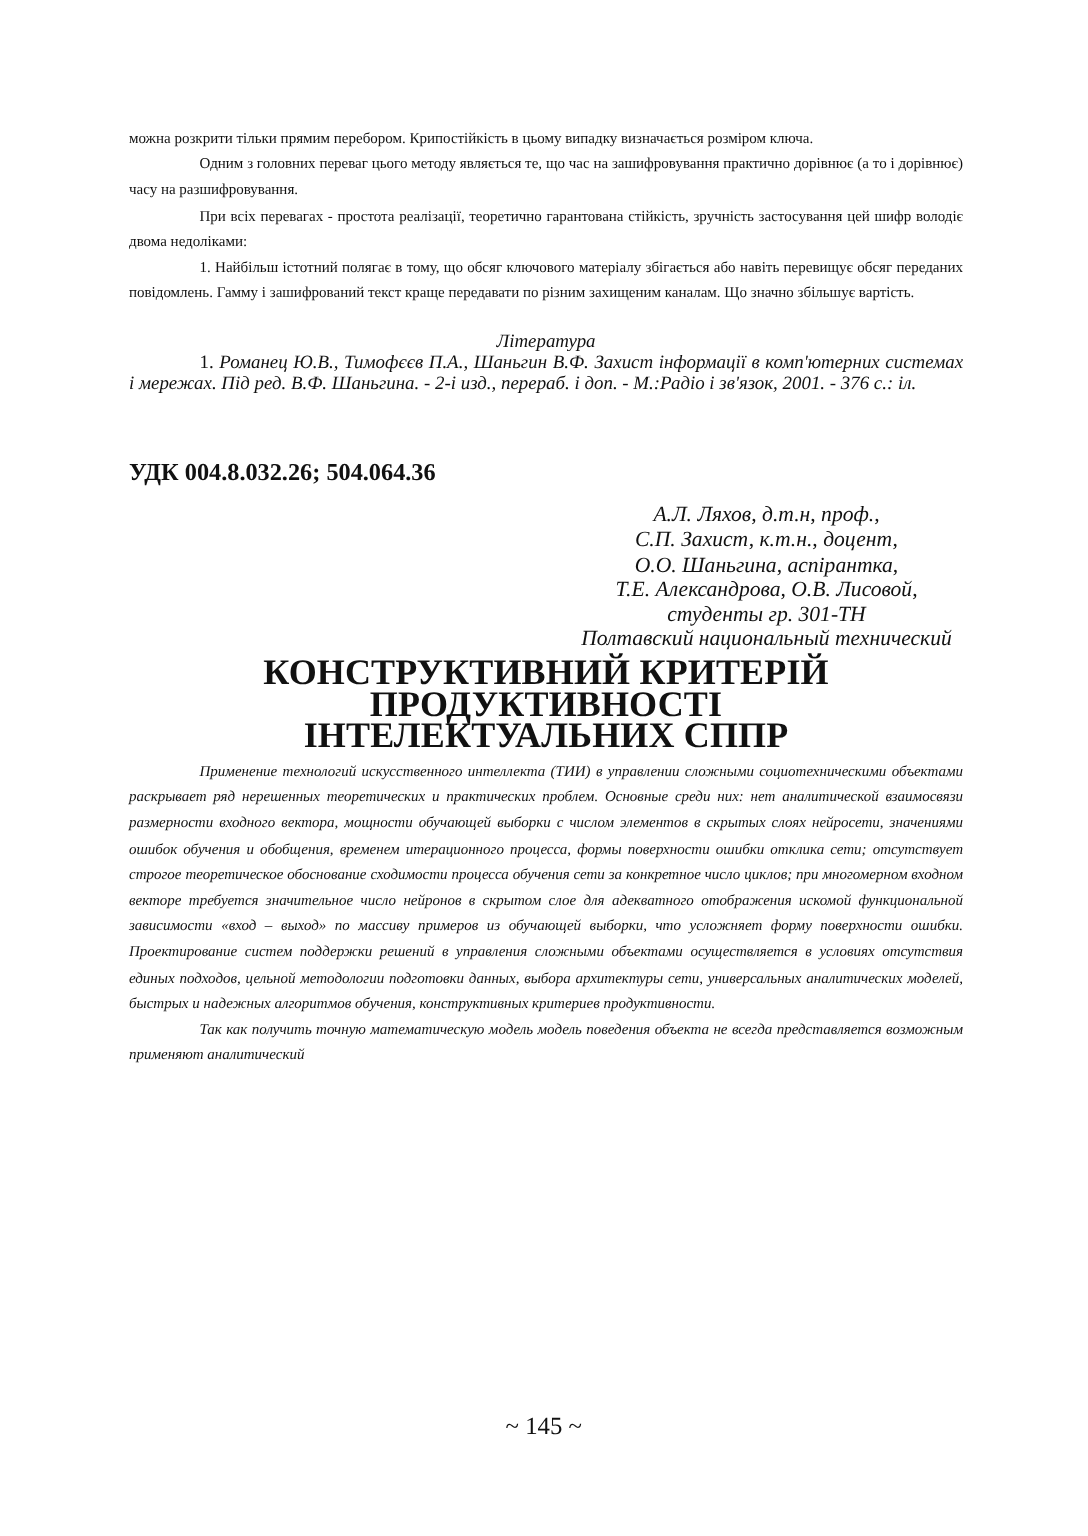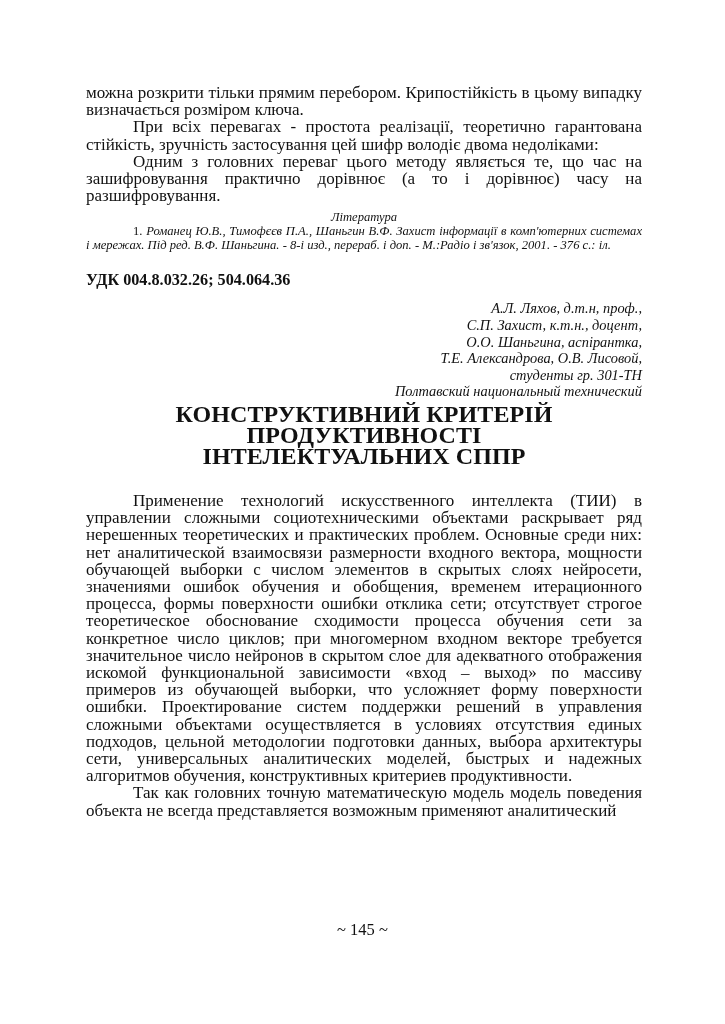--- a/index.html
+++ b/index.html
@@ -1,60 +1,61 @@
 <!DOCTYPE html>
 <html><head>
 <meta charset="utf-8">
 <style>
   html, body { margin: 0; padding: 0; background: #ffffff; }
   body { width: 725px; height: 1024px; position: relative; overflow: hidden;
          font-family: "Liberation Serif", serif; color: #111; }
   .page { position: absolute; left: 86px; top: 84px; width: 556px; }
-  p { margin: 0; font-size: 17px; line-height: 17.2px; text-align: justify; }
+  p { margin: 0; font-size: 10px; line-height: 17.2px; text-align: justify; }
   .indent { text-indent: 47px; }
-  .lit-title { font-style: italic; font-size: 12.6px; line-height: 14px; text-align: center; margin-top: 6px; }
+  .lit-title { font-style: italic; font-size: 12.6px; line-height: 14px; text-align: center; margin-top: 16px; }
   .lit-item { font-size: 12.6px; line-height: 14px; text-align: justify; text-indent: 47px; }
   .lit-item .it { font-style: italic; }
-  .udk { font-weight: bold; font-size: 16.2px; margin-top: 19px; line-height: 18px; }
-  .authors { margin-left: 294px; margin-top: 11px; font-style: italic; font-size: 14.4px; line-height: 16.6px; text-align: right; }
+  .udk { font-weight: bold; font-size: 16.2px; margin-top: 44px; line-height: 18px; }
+  .authors { margin-left: 294px; margin-top: 11px; font-style: italic; font-size: 14.4px; line-height: 16.6px; text-align: center; }
   .authors div { white-space: nowrap; }
   .title { font-weight: bold; font-size: 24px; line-height: 21px; text-align: center; margin-top: 4px; letter-spacing: 0.1px; }
-  .body2 { margin-top: 25px; }
-  .pageno { position: absolute; left: 0; width: 725px; top: 920px; text-align: center; font-size: 16.5px; }
+  .body2 { margin-top: 4px; font-style: italic; }
+  .pageno { position: absolute; left: 0; width: 725px; top: 941px; text-align: center; font-size: 16.5px; }
 </style>
 </head>
 <body>
 
 <div class="page">
   <div>
     <p>можна розкрити тільки прямим перебором. Крипостійкість в цьому випадку визначається розміром ключа.</p>
+    <p class="indent">Одним з головних переваг цього методу являється те, що час на зашифровування практично дорівнює (а то і дорівнює) часу на разшифровування.</p>
     <p class="indent">При всіх перевагах - простота реалізації, теоретично гарантована стійкість, зручність застосування цей шифр володіє двома недоліками:</p>
-    <p class="indent">Одним з головних переваг цього методу являється те, що час на зашифровування практично дорівнює (а то і дорівнює) часу на разшифровування.</p>
+    <p class="indent">1. Найбільш істотний полягає в тому, що обсяг ключового матеріалу збігається або навіть перевищує обсяг переданих повідомлень. Гамму і зашифрований текст краще передавати по різним захищеним каналам. Що значно збільшує вартість.</p>
   </div>
 
   <div>
     <div class="lit-title">Література</div>
-    <div class="lit-item"><span>1. </span><span class="it">Романец Ю.В., Тимофєєв П.А., Шаньгин В.Ф. Захист інформації в комп'ютерних системах і мережах. Під ред. В.Ф. Шаньгина. - 8-і изд., перераб. і доп. - М.:Радіо і зв'язок, 2001. - 376 с.: іл.</span></div>
+    <div class="lit-item"><span>1. </span><span class="it">Романец Ю.В., Тимофєєв П.А., Шаньгин В.Ф. Захист інформації в комп'ютерних системах і мережах. Під ред. В.Ф. Шаньгина. - 2-і изд., перераб. і доп. - М.:Радіо і зв'язок, 2001. - 376 с.: іл.</span></div>
   </div>
 
   <div class="udk">УДК 004.8.032.26; 504.064.36</div>
 
   <div class="authors">
     <div>А.Л. Ляхов, д.т.н, проф.,</div>
     <div>С.П. Захист, к.т.н., доцент,</div>
     <div>О.О. Шаньгина, аспірантка,</div>
     <div>Т.Е. Александрова, О.В. Лисовой,</div>
     <div>студенты гр. 301-ТН</div>
     <div>Полтавский национальный технический</div>
   </div>
 
   <div class="title">
     <div>КОНСТРУКТИВНИЙ КРИТЕРІЙ ПРОДУКТИВНОСТІ</div>
     <div>ІНТЕЛЕКТУАЛЬНИХ СППР</div>
   </div>
 
   <div class="body2">
     <p class="indent">Применение технологий искусственного интеллекта (ТИИ) в управлении сложными социотехническими объектами раскрывает ряд нерешенных теоретических и практических проблем. Основные среди них: нет аналитической взаимосвязи размерности входного вектора, мощности обучающей выборки с числом элементов в скрытых слоях нейросети, значениями ошибок обучения и обобщения, временем итерационного процесса, формы поверхности ошибки отклика сети; отсутствует строгое теоретическое обоснование сходимости процесса обучения сети за конкретное число циклов; при многомерном входном векторе требуется значительное число нейронов в скрытом слое для адекватного отображения искомой функциональной зависимости «вход – выход» по массиву примеров из обучающей выборки, что усложняет форму поверхности ошибки. Проектирование систем поддержки решений в управления сложными объектами осуществляется в условиях отсутствия единых подходов, цельной методологии подготовки данных, выбора архитектуры сети, универсальных аналитических моделей, быстрых и надежных алгоритмов обучения, конструктивных критериев продуктивности.</p>
-    <p class="indent">Так как головних точную математическую модель модель поведения объекта не всегда представляется возможным применяют аналитический</p>
+    <p class="indent">Так как получить точную математическую модель модель поведения объекта не всегда представляется возможным применяют аналитический</p>
   </div>
 </div>
 
 <div class="pageno">~ 145 ~</div>
 
 </body></html>

